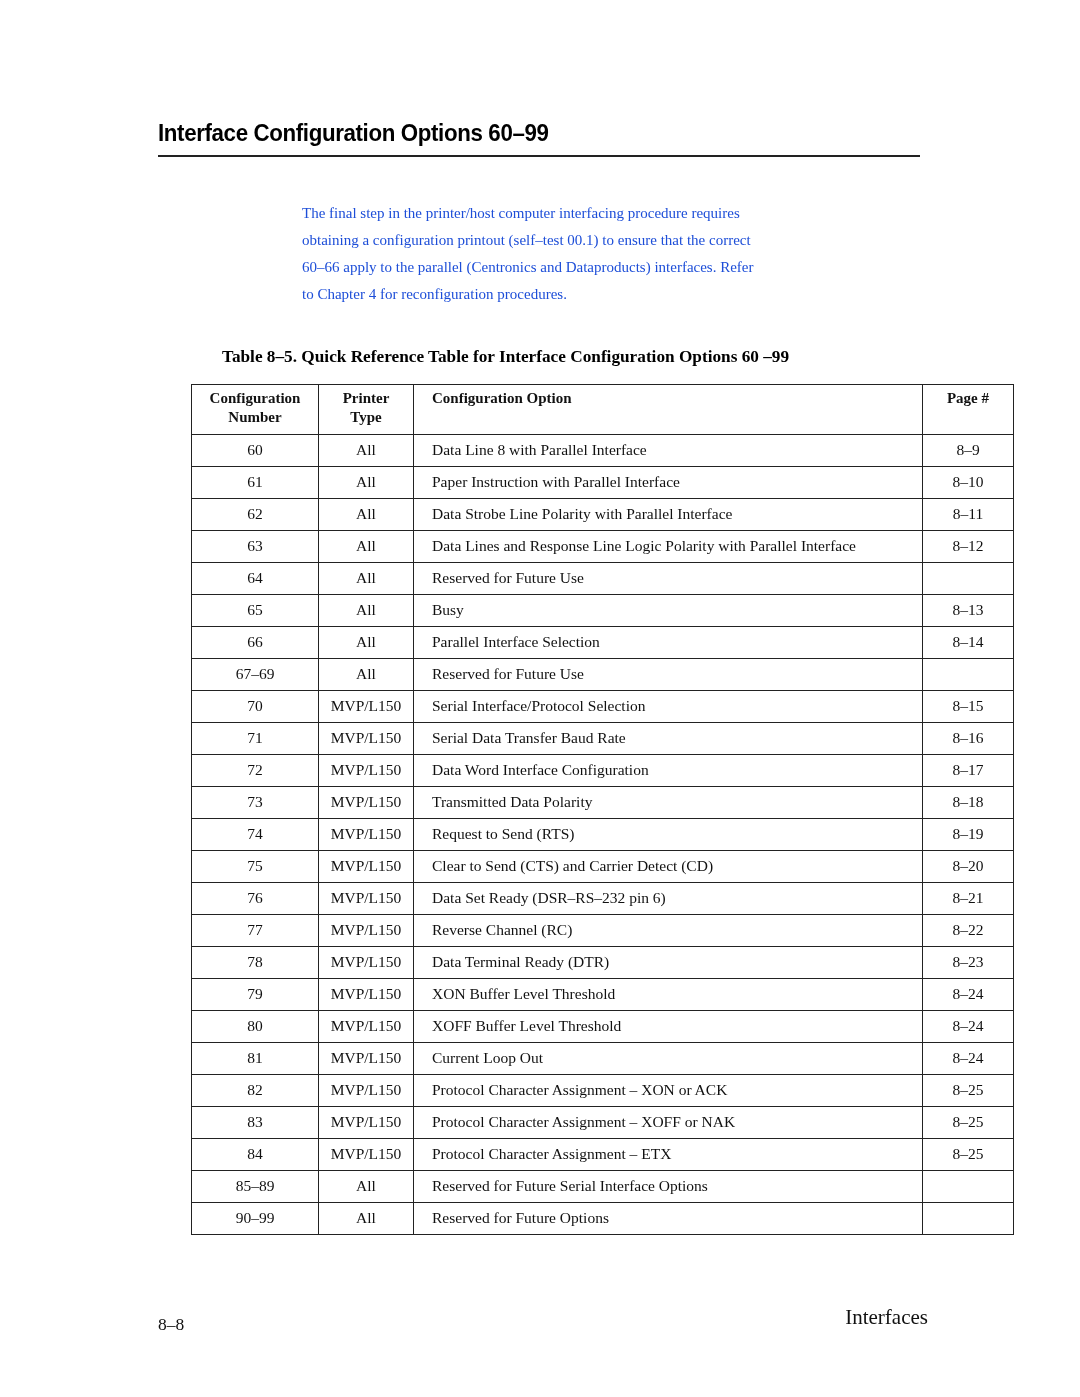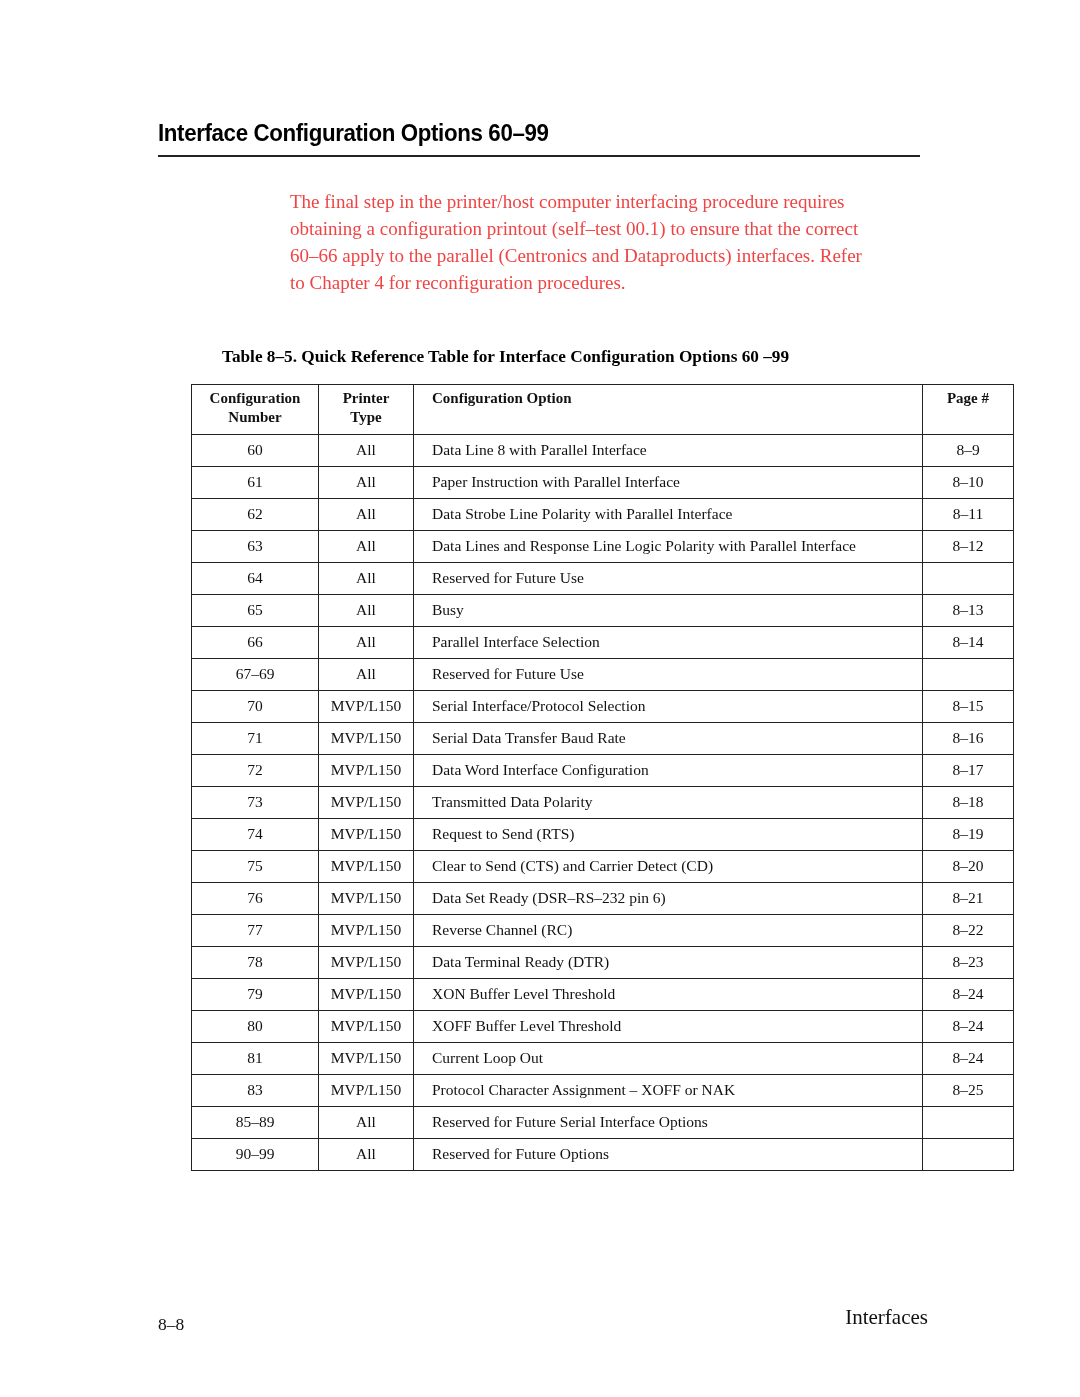--- a/index.html
+++ b/index.html
@@ -36,24 +36,24 @@
       top: 155px;
       width: 762px;
       height: 0;
       border-top: 2.5px solid #222;
     }
     .intro {
       position: absolute;
       left: 286px;
       top: 184px;
       width: 600px;
-      margin: 4px;
-      font-size: 19px;
+      margin: 16px;
+      font-size: 15px;
       line-height: 27px;
-      color: #ef4444;
+      color: #1d4ed8;
     }
     .intro span { display: block; white-space: nowrap; }
     .table-caption {
       position: absolute;
       left: 222px;
       top: 344px;
       margin: 0;
       font-weight: bold;
       font-size: 17.5px;
       line-height: 24px;
@@ -259,26 +259,38 @@
         <td class="c-opt">XOFF Buffer Level Threshold</td>
         <td class="c-page">8–24</td>
       </tr>
       <tr>
         <td class="c-num">81</td>
         <td class="c-type">MVP/L150</td>
         <td class="c-opt">Current Loop Out</td>
         <td class="c-page">8–24</td>
       </tr>
       <tr>
+        <td class="c-num">82</td>
+        <td class="c-type">MVP/L150</td>
+        <td class="c-opt">Protocol Character Assignment – XON or ACK</td>
+        <td class="c-page">8–25</td>
+      </tr>
+      <tr>
         <td class="c-num">83</td>
         <td class="c-type">MVP/L150</td>
         <td class="c-opt">Protocol Character Assignment – XOFF or NAK</td>
         <td class="c-page">8–25</td>
       </tr>
       <tr>
+        <td class="c-num">84</td>
+        <td class="c-type">MVP/L150</td>
+        <td class="c-opt">Protocol Character Assignment – ETX</td>
+        <td class="c-page">8–25</td>
+      </tr>
+      <tr>
         <td class="c-num">85–89</td>
         <td class="c-type">All</td>
         <td class="c-opt">Reserved for Future Serial Interface Options</td>
         <td class="c-page"></td>
       </tr>
       <tr>
         <td class="c-num">90–99</td>
         <td class="c-type">All</td>
         <td class="c-opt">Reserved for Future Options</td>
         <td class="c-page"></td>

